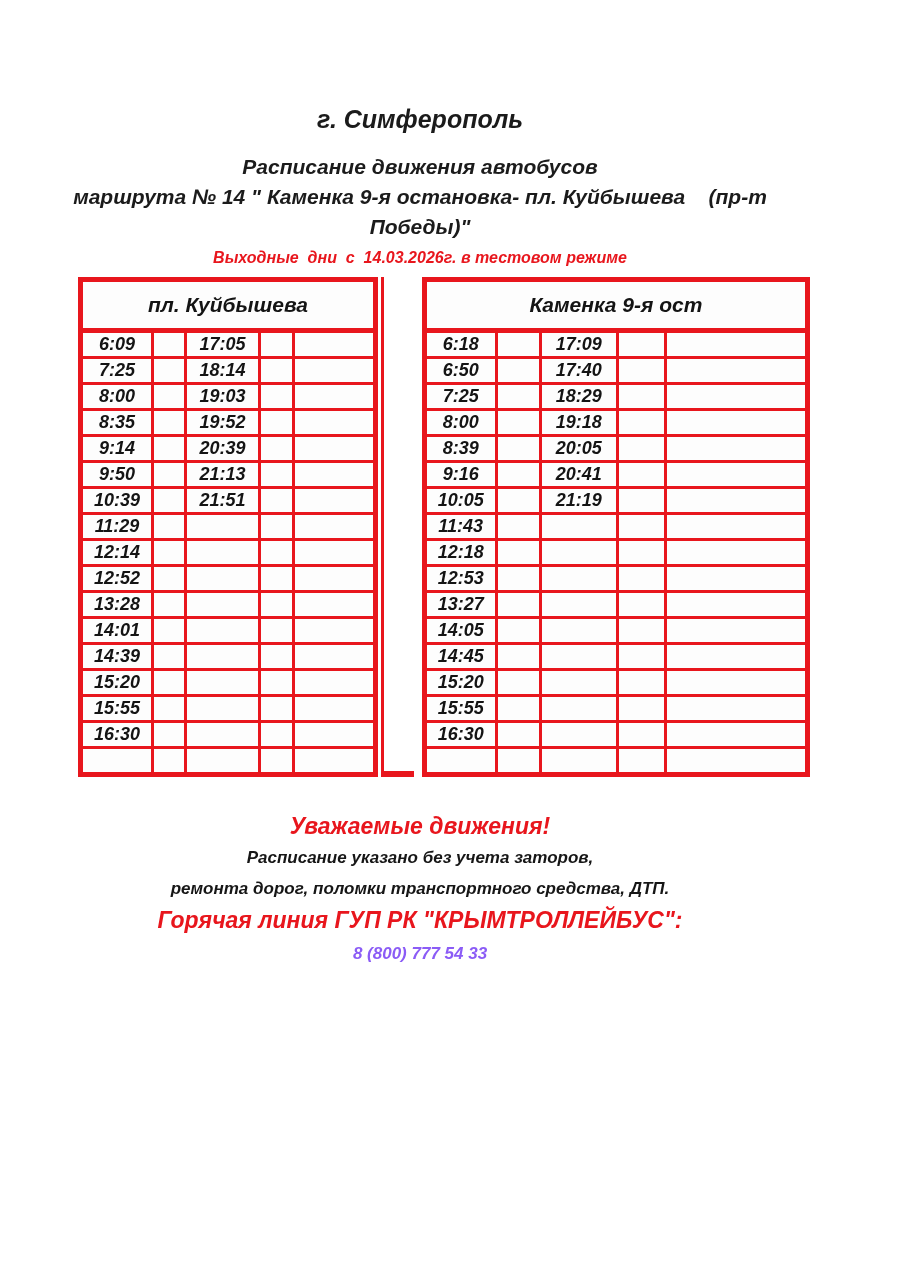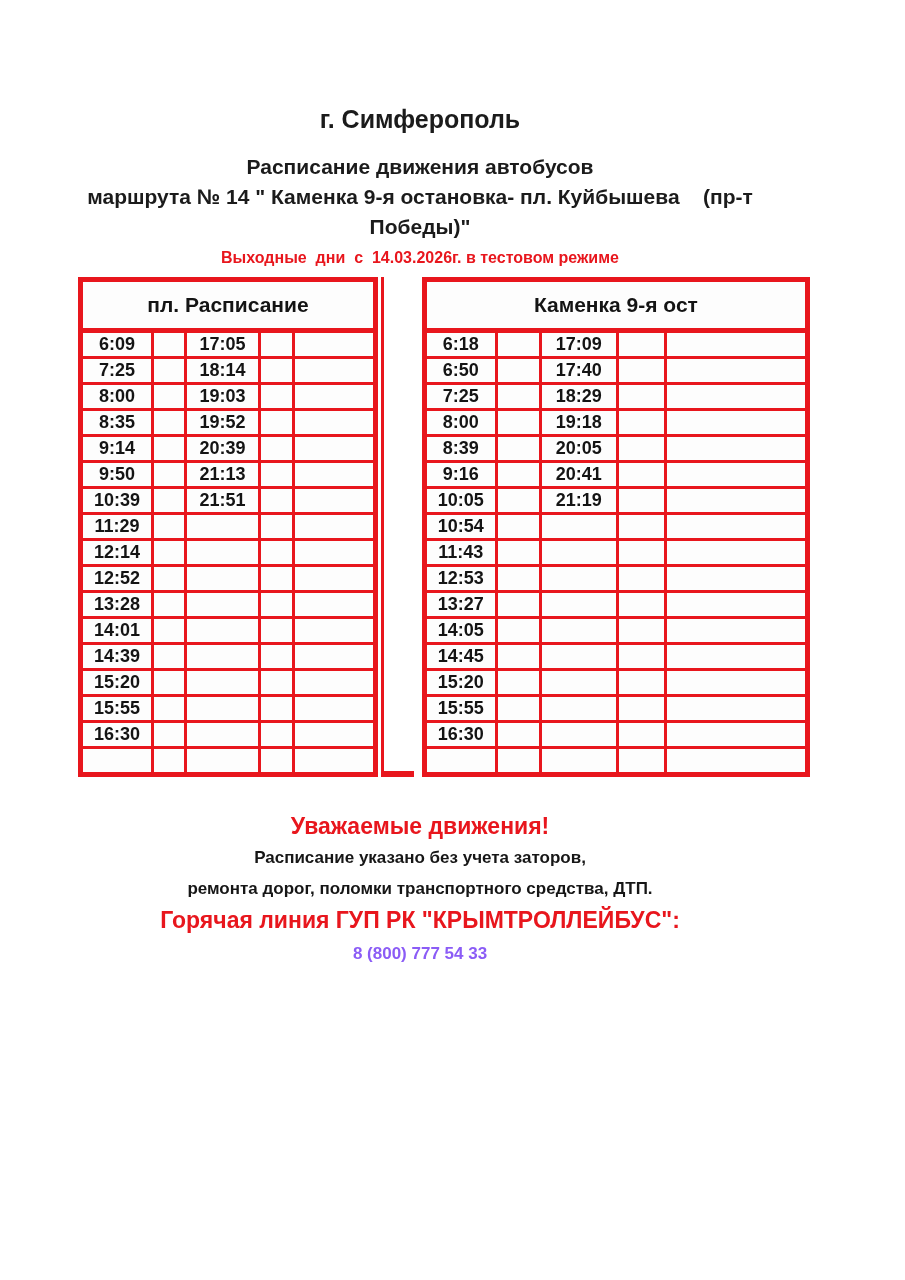--- a/index.html
+++ b/index.html
@@ -3,21 +3,21 @@
 <meta charset="utf-8">
 <style>
   html,body { margin:0; padding:0; }
   body {
     width:905px; height:1280px; background:#ffffff;
     font-family:"Liberation Sans", sans-serif;
     color:#1b1b1b;
     -webkit-font-smoothing:antialiased;
   }
   .page { width:905px; height:1280px; overflow:hidden; background:#fff; }
-  .content { width:780px; margin-left:30px; text-align:center; }
+  .content { width:780px; margin-left:30px; text-align:center;font-style:italic; }
 
   
   .hdr { padding-top:104px; }
   .title   { font-size:25px; font-weight:bold; line-height:30px; }
   .sub     { font-size:21px; font-weight:bold; line-height:30px; margin-top:18px; }
   .route   { font-size:21px; font-weight:bold; line-height:30px; white-space:pre; }
   .notice  { font-size:16px; font-weight:bold; line-height:28px; margin-top:2px;
              color:#e8161d; white-space:pre; }
 
   
@@ -69,21 +69,21 @@
       <table class="schedule t-left">
         <colgroup>
           <col style="width:72px">
             <col style="width:33px">
             <col style="width:74px">
           <col style="width:34px">
             <col>
         </colgroup>
         <tbody>
           <tr>
-            <td class="th-cell" colspan="5">пл. Расписание</td>
+            <td class="th-cell" colspan="5">пл. Куйбышева</td>
           </tr>
         </tbody>
         <tbody class="rows">
             <tr>
               <td>6:09</td>
               <td></td>
               <td>17:05</td>
               <td></td>
               <td></td>
             </tr>
@@ -261,28 +261,28 @@
               <td></td>
             </tr>
             <tr>
               <td>10:05</td>
               <td></td>
               <td>21:19</td>
               <td></td>
               <td></td>
             </tr>
             <tr>
-              <td>10:54</td>
-              <td></td>
-              <td></td>
-              <td></td>
-              <td></td>
-            </tr>
-            <tr>
               <td>11:43</td>
+              <td></td>
+              <td></td>
+              <td></td>
+              <td></td>
+            </tr>
+            <tr>
+              <td>12:18</td>
               <td></td>
               <td></td>
               <td></td>
               <td></td>
             </tr>
             <tr>
               <td>12:53</td>
               <td></td>
               <td></td>
               <td></td>

